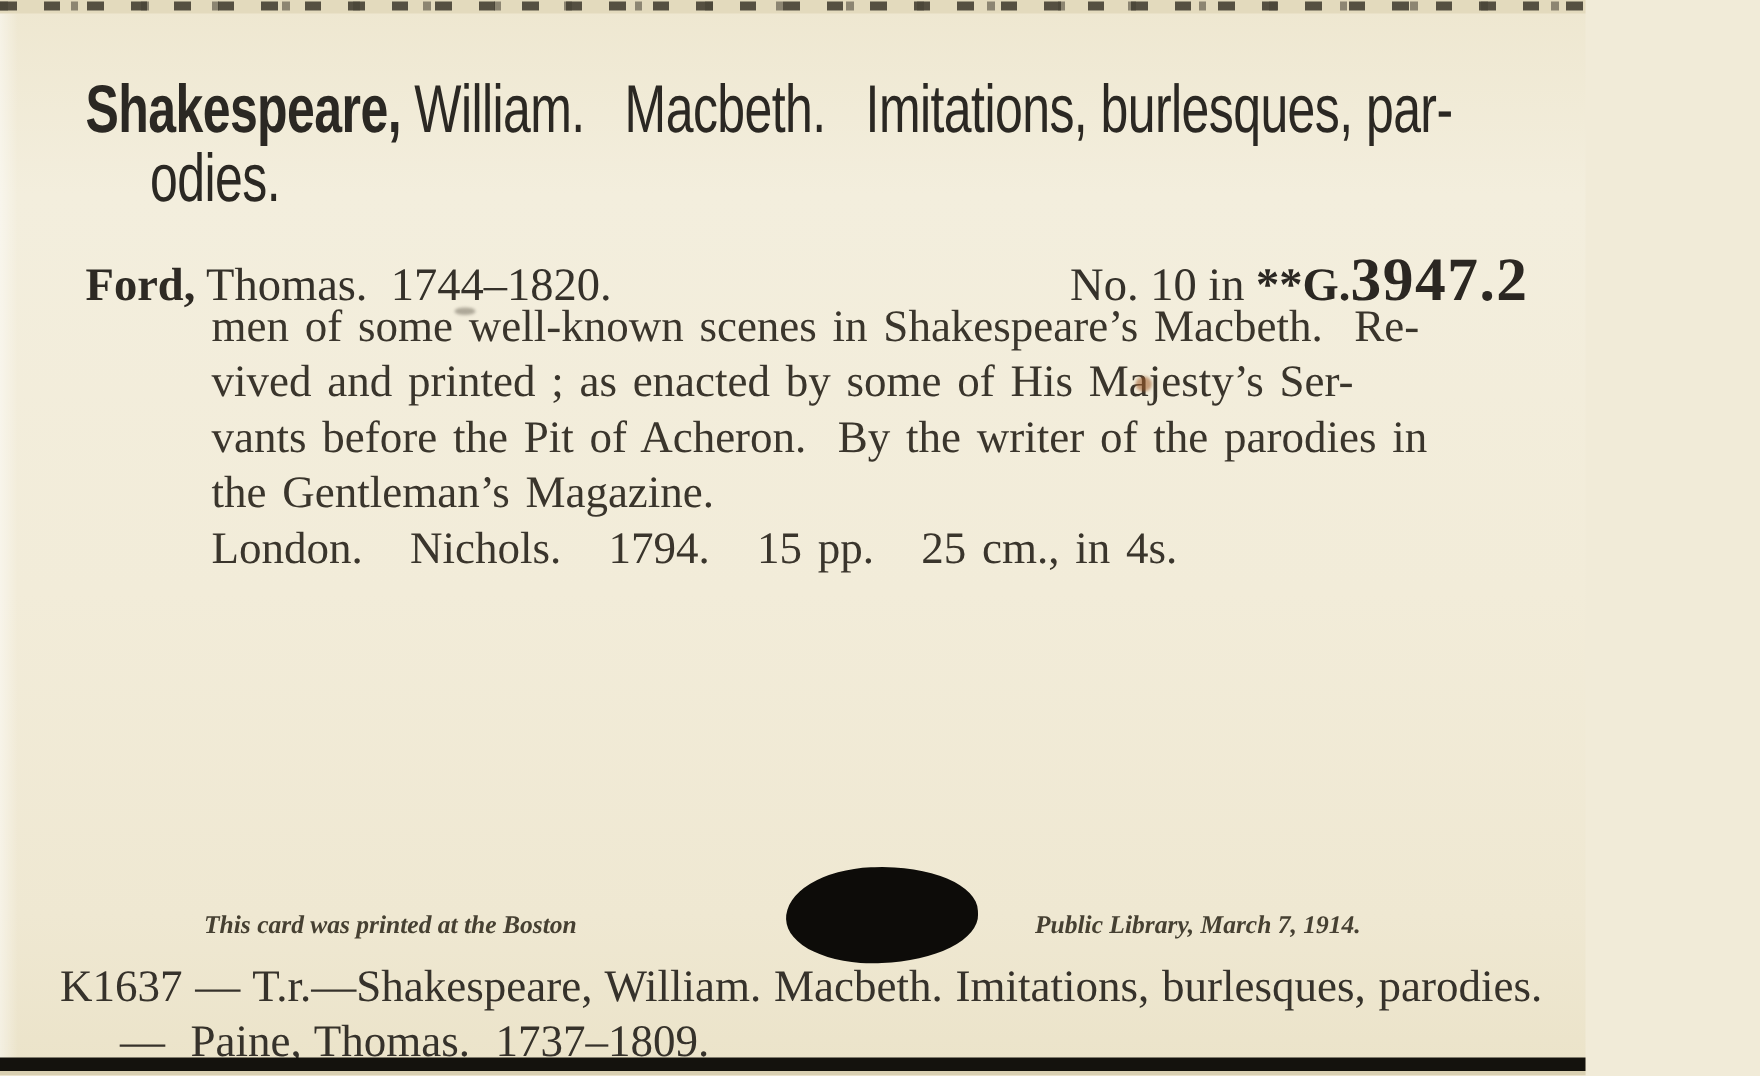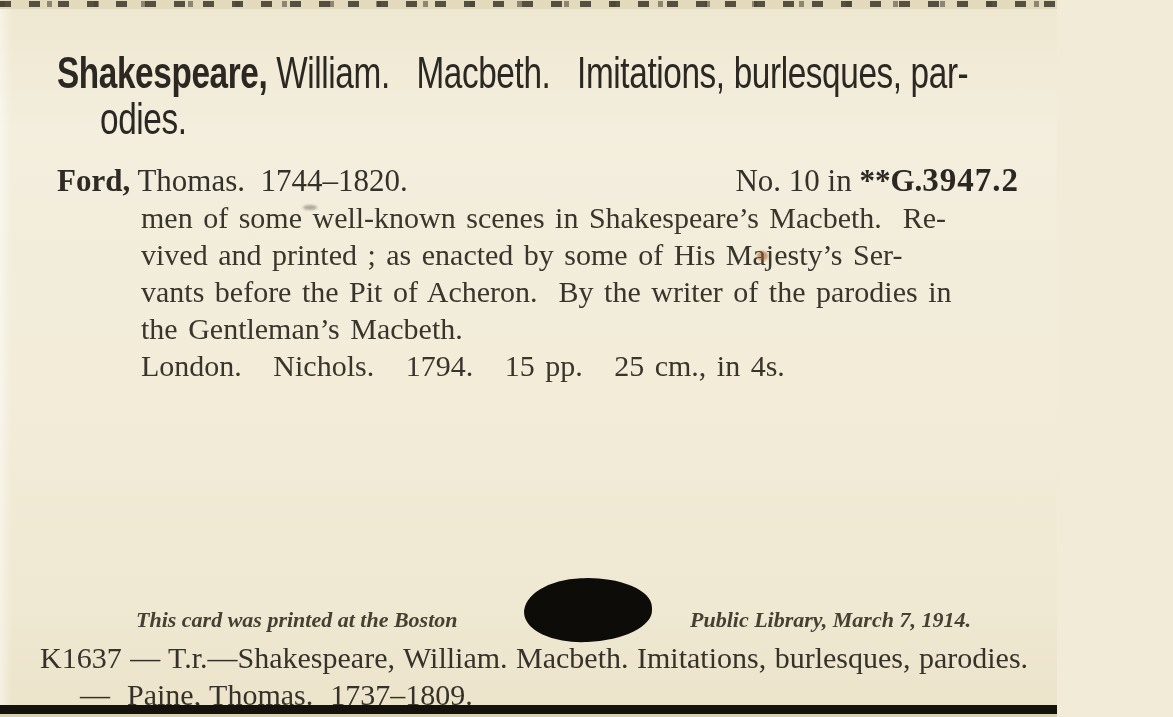--- a/index.html
+++ b/index.html
@@ -41,34 +41,34 @@
   #heading-l2 { left: 100px; top: 96px; }
   
   .entry-line {
     position: absolute; left: 57px; right: 38px; top: 162px;
     display: flex; justify-content: space-between; align-items: baseline;
     font-size: 31px; color: #35312a; white-space: pre;
   }
   .entry-line .author-bold { font-weight: bold; color: #2e2a24; }
   .shelf-group { white-space: pre; }
   .shelf-mark { font-weight: bold; color: #2b2722; }
-  .shelf-num { font-weight: bold; font-size: 33px; color: #2b2722; letter-spacing: 1px; }
+  .shelf-num { font-weight: bold; font-size: 41px; color: #2b2722; letter-spacing: 1px; }
   
   .para {
     position: absolute; left: 57px; top: 199px; width: 1070px;
     font-size: 30px; line-height: 37px; color: #3a352c;
     word-spacing: 3px;
   }
   .para .line { white-space: pre; }
   .para .first { padding-left: 39px; }
   .para .cont  { padding-left: 84px; }
   
   .print-note {
     position: absolute; left: 0; top: 598px; width: 1173px; height: 50px;
-    font-style: italic; font-weight: bold; font-size: 22px; color: #464032;
+    font-style: italic; font-weight: bold; font-size: 17px; color: #464032;
   }
   .print-note .pn-left  { position: absolute; left: 136px; top: 9px; white-space: pre; }
   .print-note .pn-right { position: absolute; left: 690px; top: 9px; white-space: pre; }
   .stamp-blob {
     position: absolute; left: 524px; top: 578px; width: 128px; height: 64px;
     background: #0d0c09;
     border-radius: 46% 54% 52% 48% / 52% 50% 48% 50%;
     transform: rotate(-2deg);
   }
   
@@ -111,21 +111,21 @@
 
   <div class="entry-line">
     <span class="author-group"><span class="author-bold">Ford,</span><span> Thomas.  1744–1820.</span></span>
     <span class="shelf-group"><span>No. 10 in </span><span class="shelf-mark">**G.</span><span class="shelf-num">3947.2</span></span>
   </div>
 
   <div class="para">
     <div class="line cont">men of some well-known scenes in Shakespeare’s Macbeth.  Re-</div>
     <div class="line cont">vived and printed ; as enacted by some of His Majesty’s Ser-</div>
     <div class="line cont">vants before the Pit of Acheron.  By the writer of the parodies in</div>
-    <div class="line cont">the Gentleman’s Macbeth.</div>
+    <div class="line cont">the Gentleman’s Magazine.</div>
     <div class="line cont">London.   Nichols.   1794.   15 pp.   25 cm., in 4s.</div>
   </div>
 
   <div class="smudge"></div>
   <div class="stain-rust"></div>
 
   <div class="print-note">
     <span class="pn-left">This card was printed at the Boston</span>
     <span class="pn-right">Public Library, March 7, 1914.</span>
   </div>

